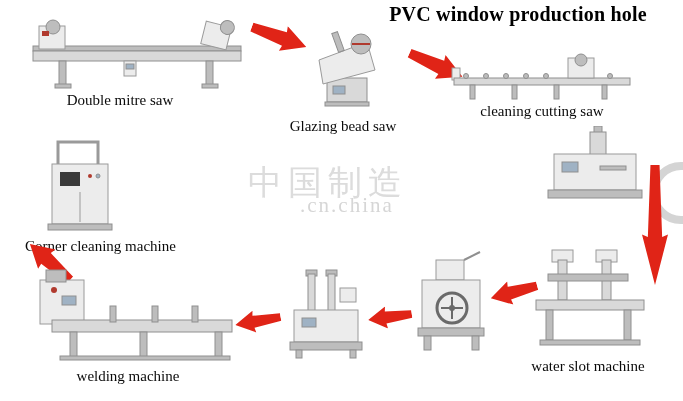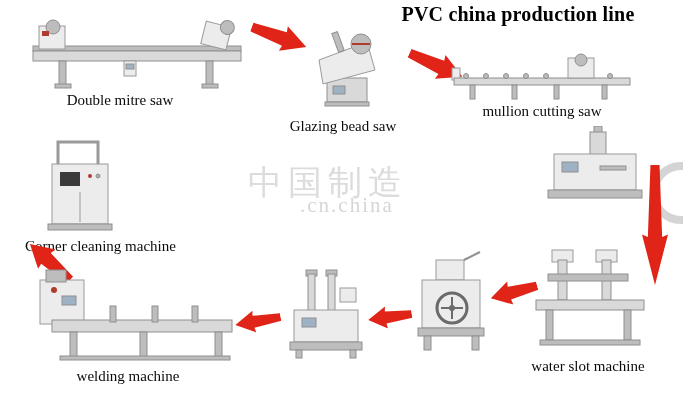--- a/index.html
+++ b/index.html
@@ -35,21 +35,21 @@
   .m-dark{fill:#bdbdbd;stroke:#8f8f8f;stroke-width:1;}
   .m-light{fill:#ececec;stroke:#9a9a9a;stroke-width:1;}
   .m-blue{fill:#9fb2c4;stroke:#8f8f8f;stroke-width:1;}
   .m-red{fill:#b03a2e;stroke:none;}
 </style>
 </head>
 <body>
 
 <div id="stage">
 
-  <div id="title">PVC china production line</div>
+  <div id="title">PVC window production hole</div>
 
   <div id="wm-cjk">中国制造</div>
   <div id="wm-latin">.cn.china</div>
   <div id="wm-ring"></div>
 
   <figure class="machine" style="left:25px;top:16px;width:225px;height:74px;">
     <svg viewBox="0 0 225 74">
       <rect class="m-dark" x="8" y="30" width="208" height="5"></rect>
       <rect class="m-fill" x="8" y="35" width="208" height="10"></rect>
       <rect class="m-light" x="14" y="10" width="26" height="23"></rect>
@@ -105,21 +105,21 @@
       <circle class="m-dark" cx="96" cy="24" r="2.5"></circle>
         <circle class="m-dark" cx="160" cy="24" r="2.5"></circle>
       <rect class="m-light" x="118" y="6" width="26" height="20"></rect>
       <circle class="m-dark" cx="131" cy="8" r="6"></circle>
       <rect class="m-dark" x="20" y="33" width="5" height="14"></rect>
       <rect class="m-dark" x="62" y="33" width="5" height="14"></rect>
       <rect class="m-dark" x="104" y="33" width="5" height="14"></rect>
       <rect class="m-dark" x="152" y="33" width="5" height="14"></rect>
     </svg>
   </figure>
-  <div class="mlabel" style="left:462px;top:103px;width:160px;">mullion cutting saw</div>
+  <div class="mlabel" style="left:462px;top:103px;width:160px;">cleaning cutting saw</div>
 
   <figure class="machine" style="left:540px;top:126px;width:110px;height:78px;">
     <svg viewBox="0 0 110 78">
       <rect class="m-dark" x="54" y="0" width="8" height="8"></rect>
       <rect class="m-fill" x="50" y="6" width="16" height="24"></rect>
       <rect class="m-light" x="14" y="28" width="82" height="36"></rect>
       <rect class="m-blue" x="22" y="36" width="16" height="10"></rect>
       <rect class="m-dark" x="60" y="40" width="26" height="4"></rect>
       <rect class="m-dark" x="8" y="64" width="94" height="8"></rect>
     </svg>

